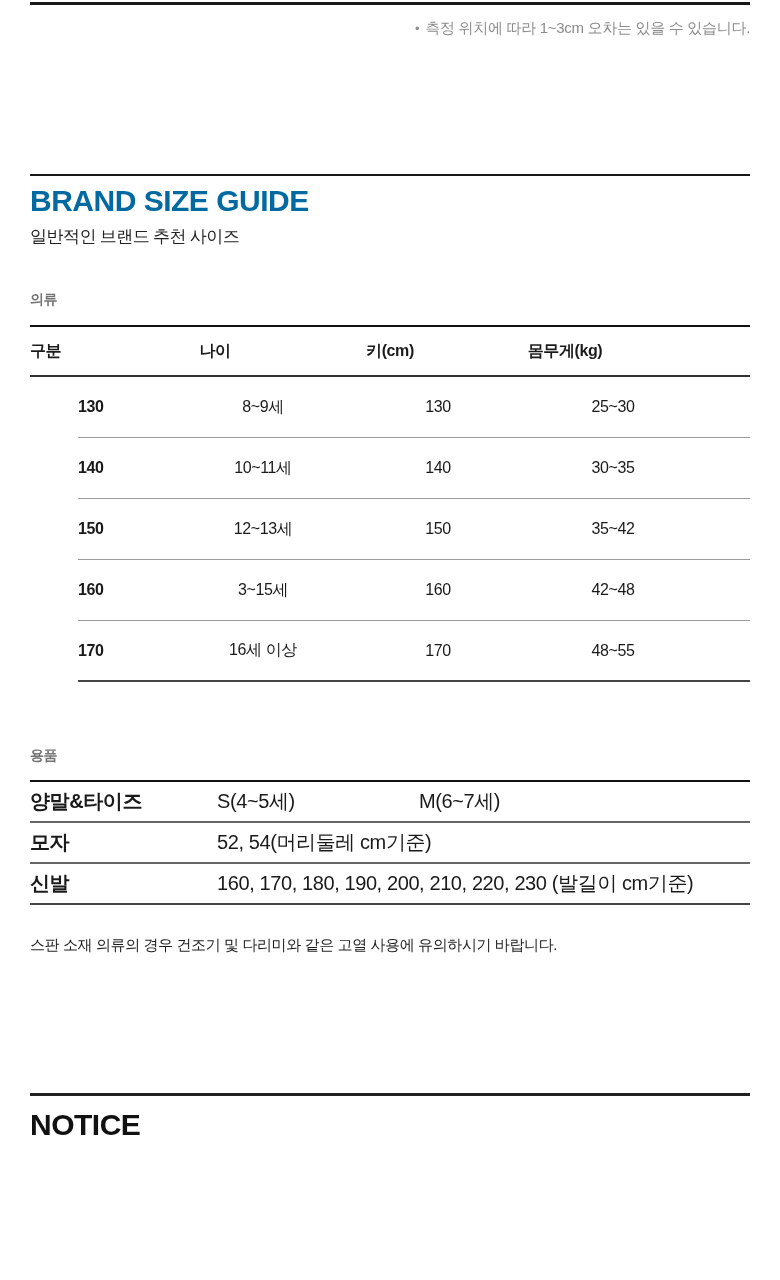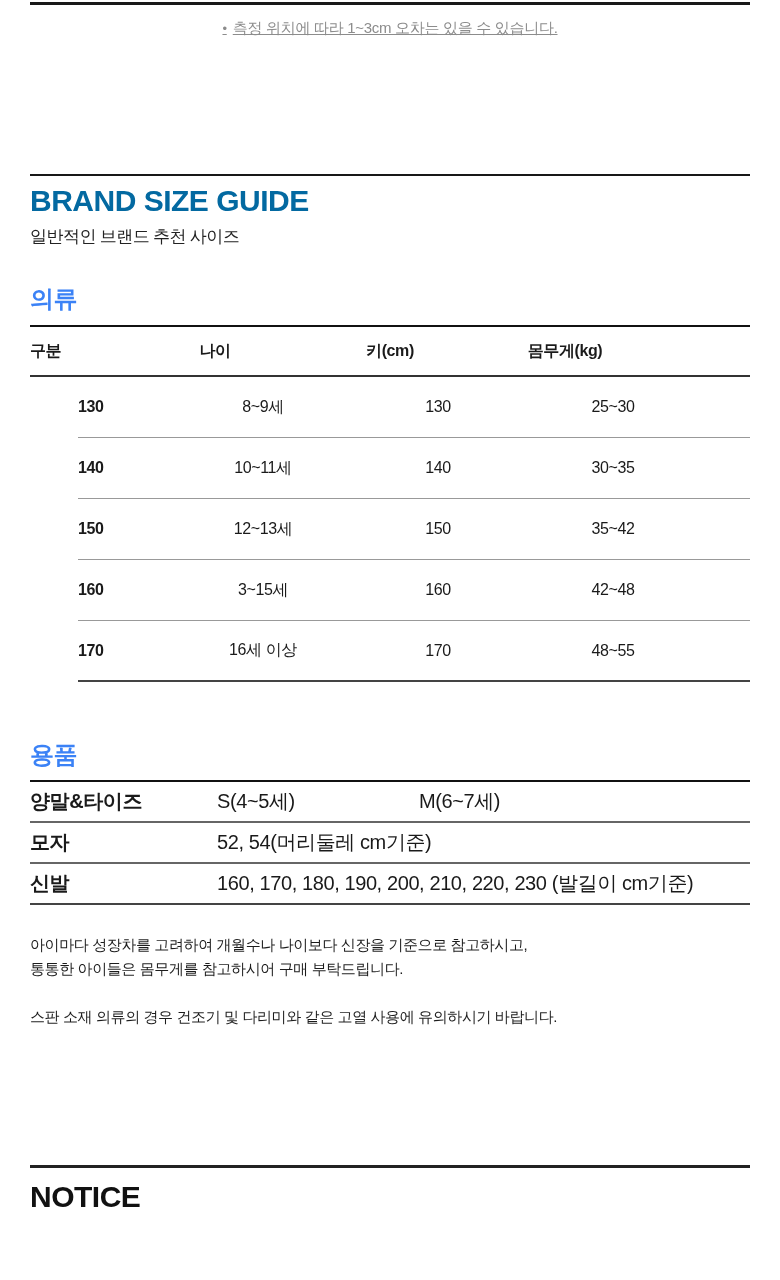--- a/index.html
+++ b/index.html
@@ -12,26 +12,25 @@
   }
   .page { width: 780px; height: 1280px; padding: 0 30px; overflow: hidden; }
 
   .rule { border: none; height: 0; }
   .top-rule { border-top: 3px solid #181818; margin-top: 2px; }
   .title-rule { border-top: 2px solid #181818; margin-top: 134px; }
   .notice-rule { border-top: 3px solid #222222; margin-top: 136px; }
 
   .measure-note {
     margin-top: 12px;
-    text-align: center;
+    text-align: right;
     font-size: 15px;
     line-height: 22px;
     color: #8c8c8c;
     letter-spacing: -0.3px;
-    text-decoration: underline;
   }
   .measure-note .bullet { font-size: 13px; margin-right: 6px; }
 
   .brand-title {
     margin-top: 9px;
     font-size: 30px;
     line-height: 32px;
     font-weight: 900;
     letter-spacing: -0.5px;
     color: #0369a1;
@@ -39,24 +38,24 @@
   .brand-subtitle {
     margin-top: 8px;
     font-size: 17px;
     line-height: 23px;
     color: #222;
     letter-spacing: -0.5px;
     font-family: Liberation Serif, serif;
   }
 
   .section-title {
-    font-size: 24px;
+    font-size: 14px;
     line-height: 26px;
     font-weight: 800;
-    color: #3b82f6;
+    color: #737373;
     letter-spacing: -0.5px;
   }
   .section-title.clothing { margin-top: 38px; }
   .section-title.goods { margin-top: 60px; }
 
   
   .ctable { margin-top: 13px; border-top: 2px solid #111; }
   .ctable .row {
     display: grid;
     grid-template-columns: 95px 180px 170px 180px 1fr;
@@ -184,22 +183,20 @@
       <div class="g1">모자</div>
       <div class="span-all">52, 54(머리둘레 cm기준)</div>
     </div>
     <div class="row">
       <div class="g1">신발</div>
       <div class="span-all">160, 170, 180, 190, 200, 210, 220, 230 (발길이 cm기준)</div>
     </div>
   </div>
 
   <div class="notes">
-    <p class="note">아이마다 성장차를 고려하여 개월수나 나이보다 신장을 기준으로 참고하시고,
-통통한 아이들은 몸무게를 참고하시어 구매 부탁드립니다.</p>
     <p class="note">스판 소재 의류의 경우 건조기 및 다리미와 같은 고열 사용에 유의하시기 바랍니다.</p>
   </div>
 
   <hr class="rule notice-rule">
 
   <div class="notice-title">NOTICE</div>
 
 </div>
 
 </body></html>

